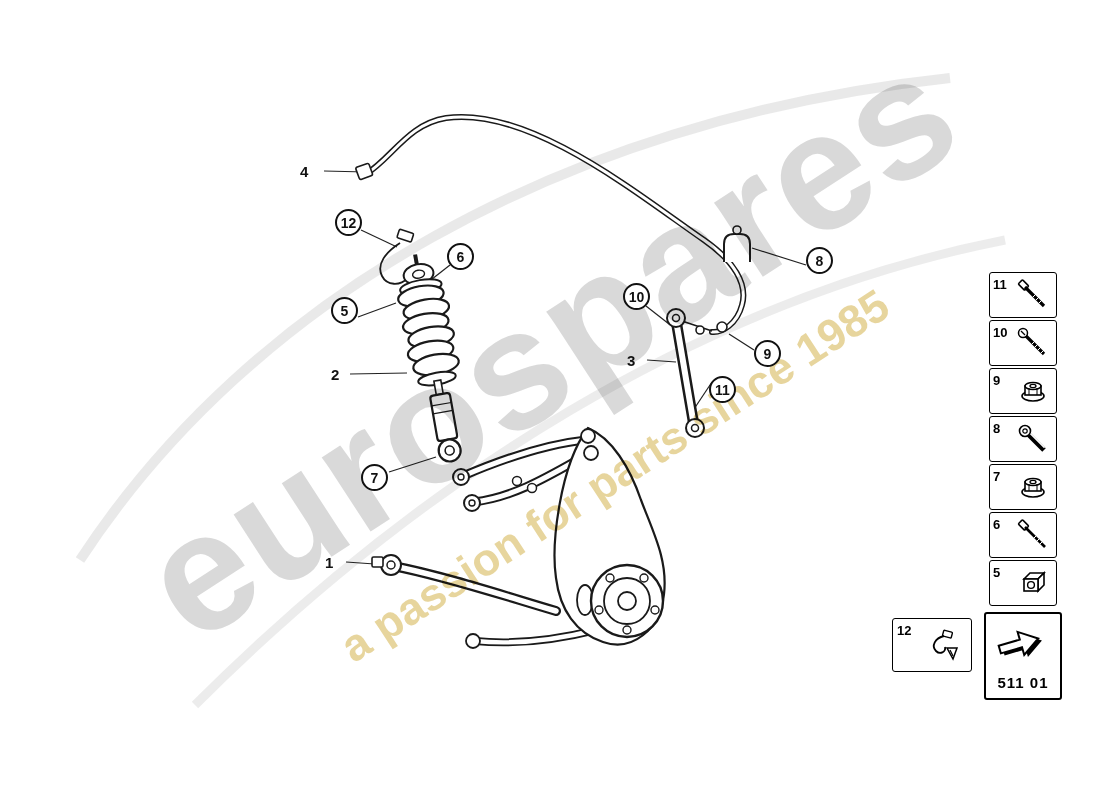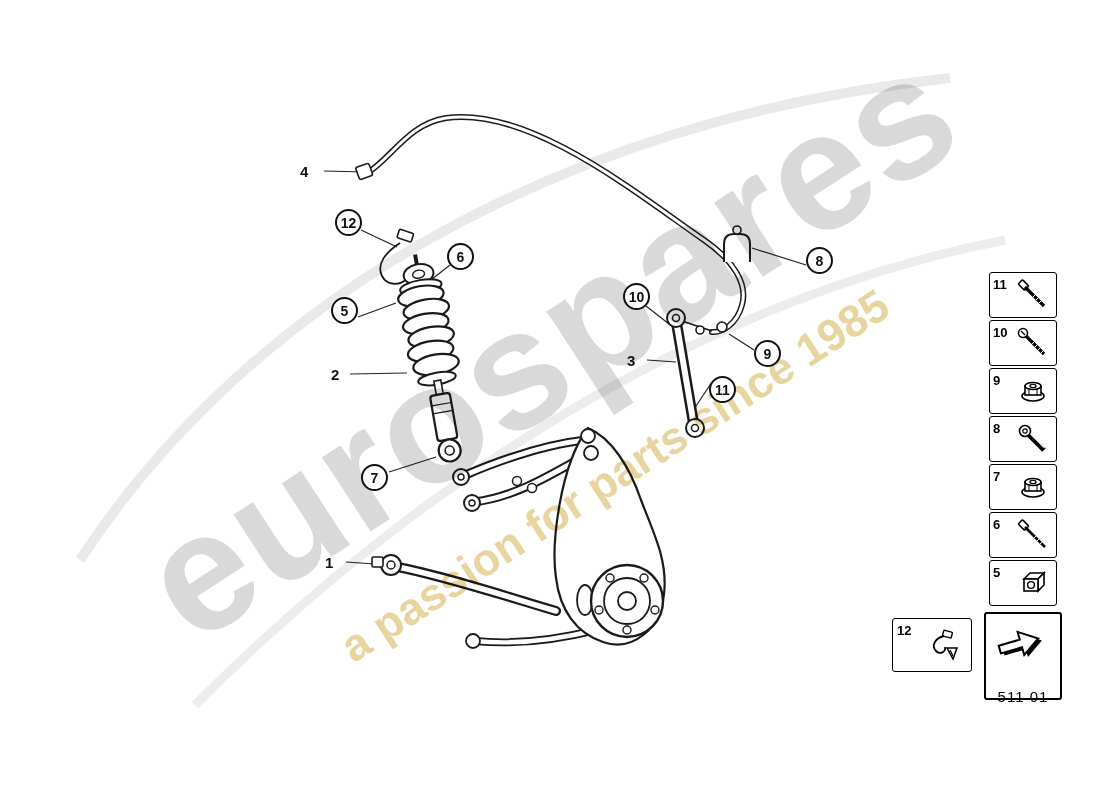--- a/index.html
+++ b/index.html
@@ -44,21 +44,21 @@
     display:flex;align-items:center;box-sizing:border-box;padding:2px 4px;cursor:pointer;
   }
   .cable-num{font-size:13px;font-weight:bold;width:22px;align-self:flex-start;padding-top:2px;}
   .cable-icon{flex:1;display:flex;align-items:center;justify-content:center;}
   .code-box{
     position:absolute;left:984px;top:612px;width:78px;height:88px;
     border:2px solid #000;border-radius:3px;background:#fff;z-index:3;
     display:flex;flex-direction:column;align-items:center;justify-content:flex-start;
     box-sizing:border-box;padding-top:6px;cursor:pointer;
   }
-  .code-text{font-size:15px;font-weight:normal;letter-spacing:1px;margin-top:20px;}
+  .code-text{font-size:15px;font-weight:bold;letter-spacing:1px;margin-top:6px;}
 </style>
 </head>
 <body>
 
 <div class="canvas">
 
   <svg class="bg" width="1100" height="800" viewBox="0 0 1100 800">
     <path d="M 80,560 C 250,300 560,120 950,78" fill="none" stroke="#e4e4e4" stroke-width="10" opacity="0.8"></path>
     <path d="M 195,705 C 420,480 700,300 1005,240" fill="none" stroke="#e7e7e7" stroke-width="9" opacity="0.8"></path>
   </svg>

